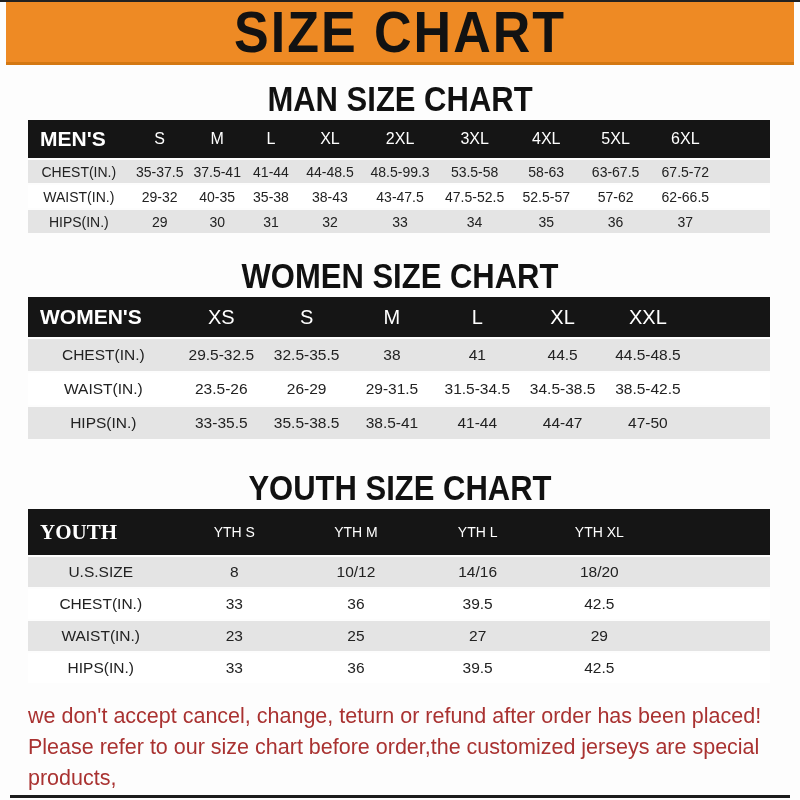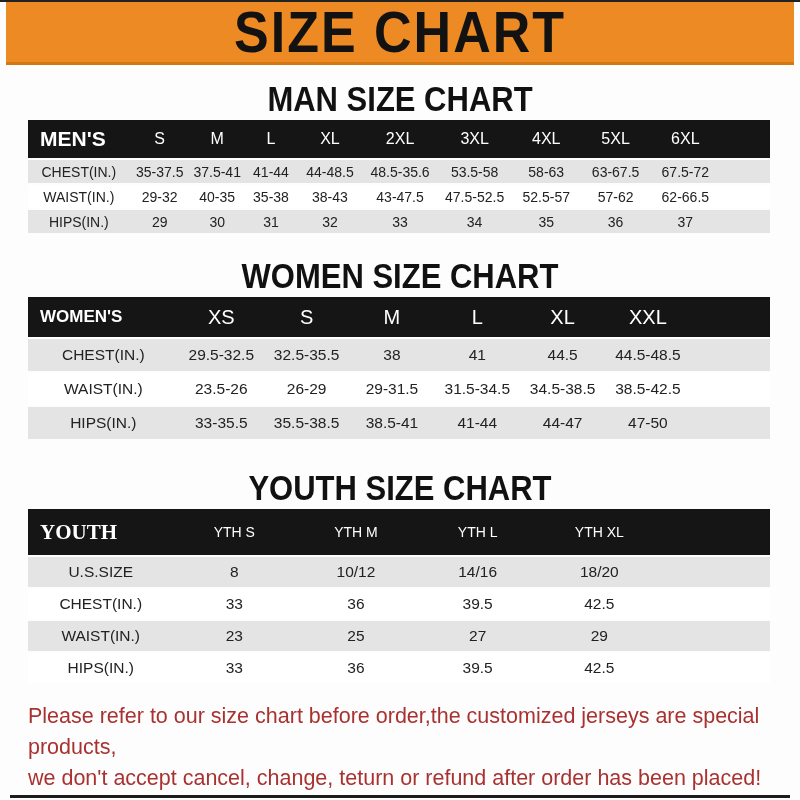--- a/index.html
+++ b/index.html
@@ -63,21 +63,21 @@
     color:#222;
   }
   table.size-table tbody tr.stripe td{background:#e4e4e4;}
   table.size-table tbody tr.plain td{background:#ffffff;}
 
   .tbl-men thead th{height:36px;font-size:16px;}
   .tbl-men thead th.lbl{font-size:21px;}
   .tbl-men td{height:21px;font-size:14px;}
 
   .tbl-women thead th{height:38px;font-size:20px;}
-  .tbl-women thead th.lbl{font-size:17px;}
+  .tbl-women thead th.lbl{font-size:21px;}
   .tbl-women td{height:30px;font-size:15.5px;}
 
   .tbl-youth thead th{height:44px;font-size:14px;}
   .tbl-youth thead th.lbl{font-size:21px;font-family:Liberation Serif, serif;}
   .tbl-youth td{height:28px;font-size:15.5px;}
 
   .footer{
     margin:16px 28px 0 28px;
     color:#a93231;
     font-size:21.5px;
@@ -131,21 +131,21 @@
         <th></th>
       </tr>
     </thead>
     <tbody>
       <tr class="stripe">
         <td>CHEST(IN.)</td>
         <td>35-37.5</td>
         <td>37.5-41</td>
         <td>41-44</td>
         <td>44-48.5</td>
-        <td>48.5-35.6</td>
+        <td>48.5-99.3</td>
         <td>53.5-58</td>
         <td>58-63</td>
         <td>63-67.5</td>
         <td>67.5-72</td>
         <td></td>
       </tr>
       <tr class="plain">
         <td>WAIST(IN.)</td>
         <td>29-32</td>
         <td>40-35</td>
@@ -284,20 +284,20 @@
         <td>33</td>
         <td>36</td>
         <td>39.5</td>
         <td>42.5</td>
         <td></td>
       </tr>
     </tbody>
   </table>
 
   <div class="footer">
+    <div>we don't accept cancel, change, teturn or refund after order has been placed!</div>
     <div>Please refer to our size chart before order,the customized jerseys are special products,</div>
-    <div>we don't accept cancel, change, teturn or refund after order has been placed!</div>
   </div>
 
   <div class="bottom-bar"></div>
   <div class="spacer-bottom"></div>
 
 </div>
 
 </body></html>

